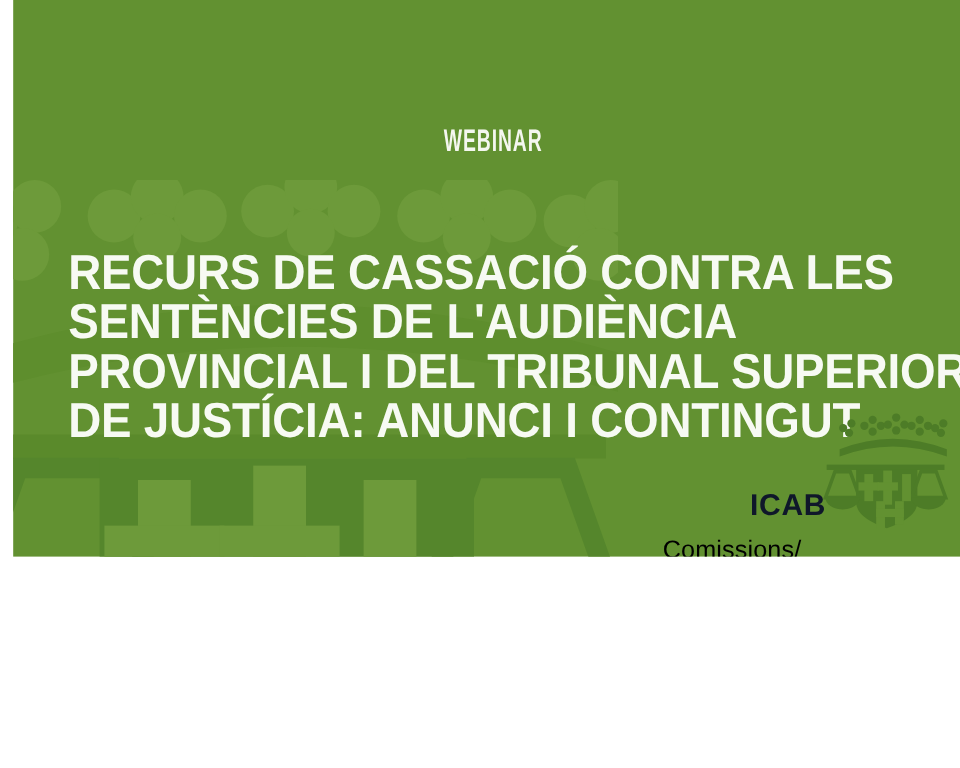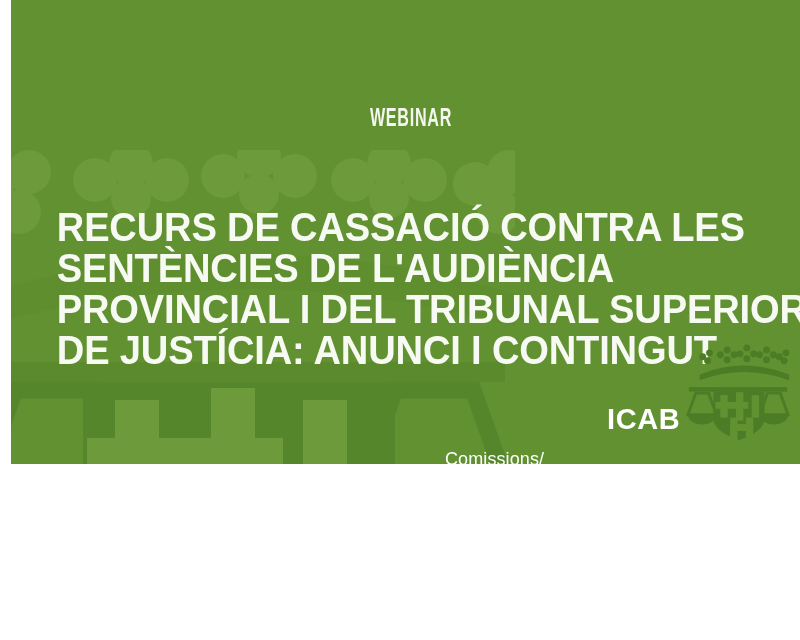--- a/index.html
+++ b/index.html
@@ -73,23 +73,23 @@
     transform: scaleX(0.93);
     transform-origin: center center;
   }
 
   
   .caption {
     position: absolute;
     right: 36px;
     top: 442px;
     width: 330px;
-    text-align: left;
-    color: #ffffff;
-    font-size: 18px;
+    text-align: center;
+    color: #000000;
+    font-size: 21px;
     font-weight: 400;
     line-height: 34px;
     letter-spacing: 0.1px;
   }
   .caption span { display: block; }
 
   
   .brand {
     position: absolute;
     right: 14px;
@@ -99,24 +99,24 @@
   }
   .brand-mark {
     position: absolute;
     right: 6px;
     bottom: 4px;
     width: 108px;
     height: 108px;
   }
   .brand-text {
     position: absolute;
-    left: 10px;
+    left: 28px;
     bottom: 22px;
-    color: #ffffff;
-    font-size: 29px;
+    color: #0f172a;
+    font-size: 25px;
     font-weight: 700;
     letter-spacing: 0.6px;
     line-height: 1;
   }
 </style>
 </head>
 <body>
 
 <div id="poster">
 

